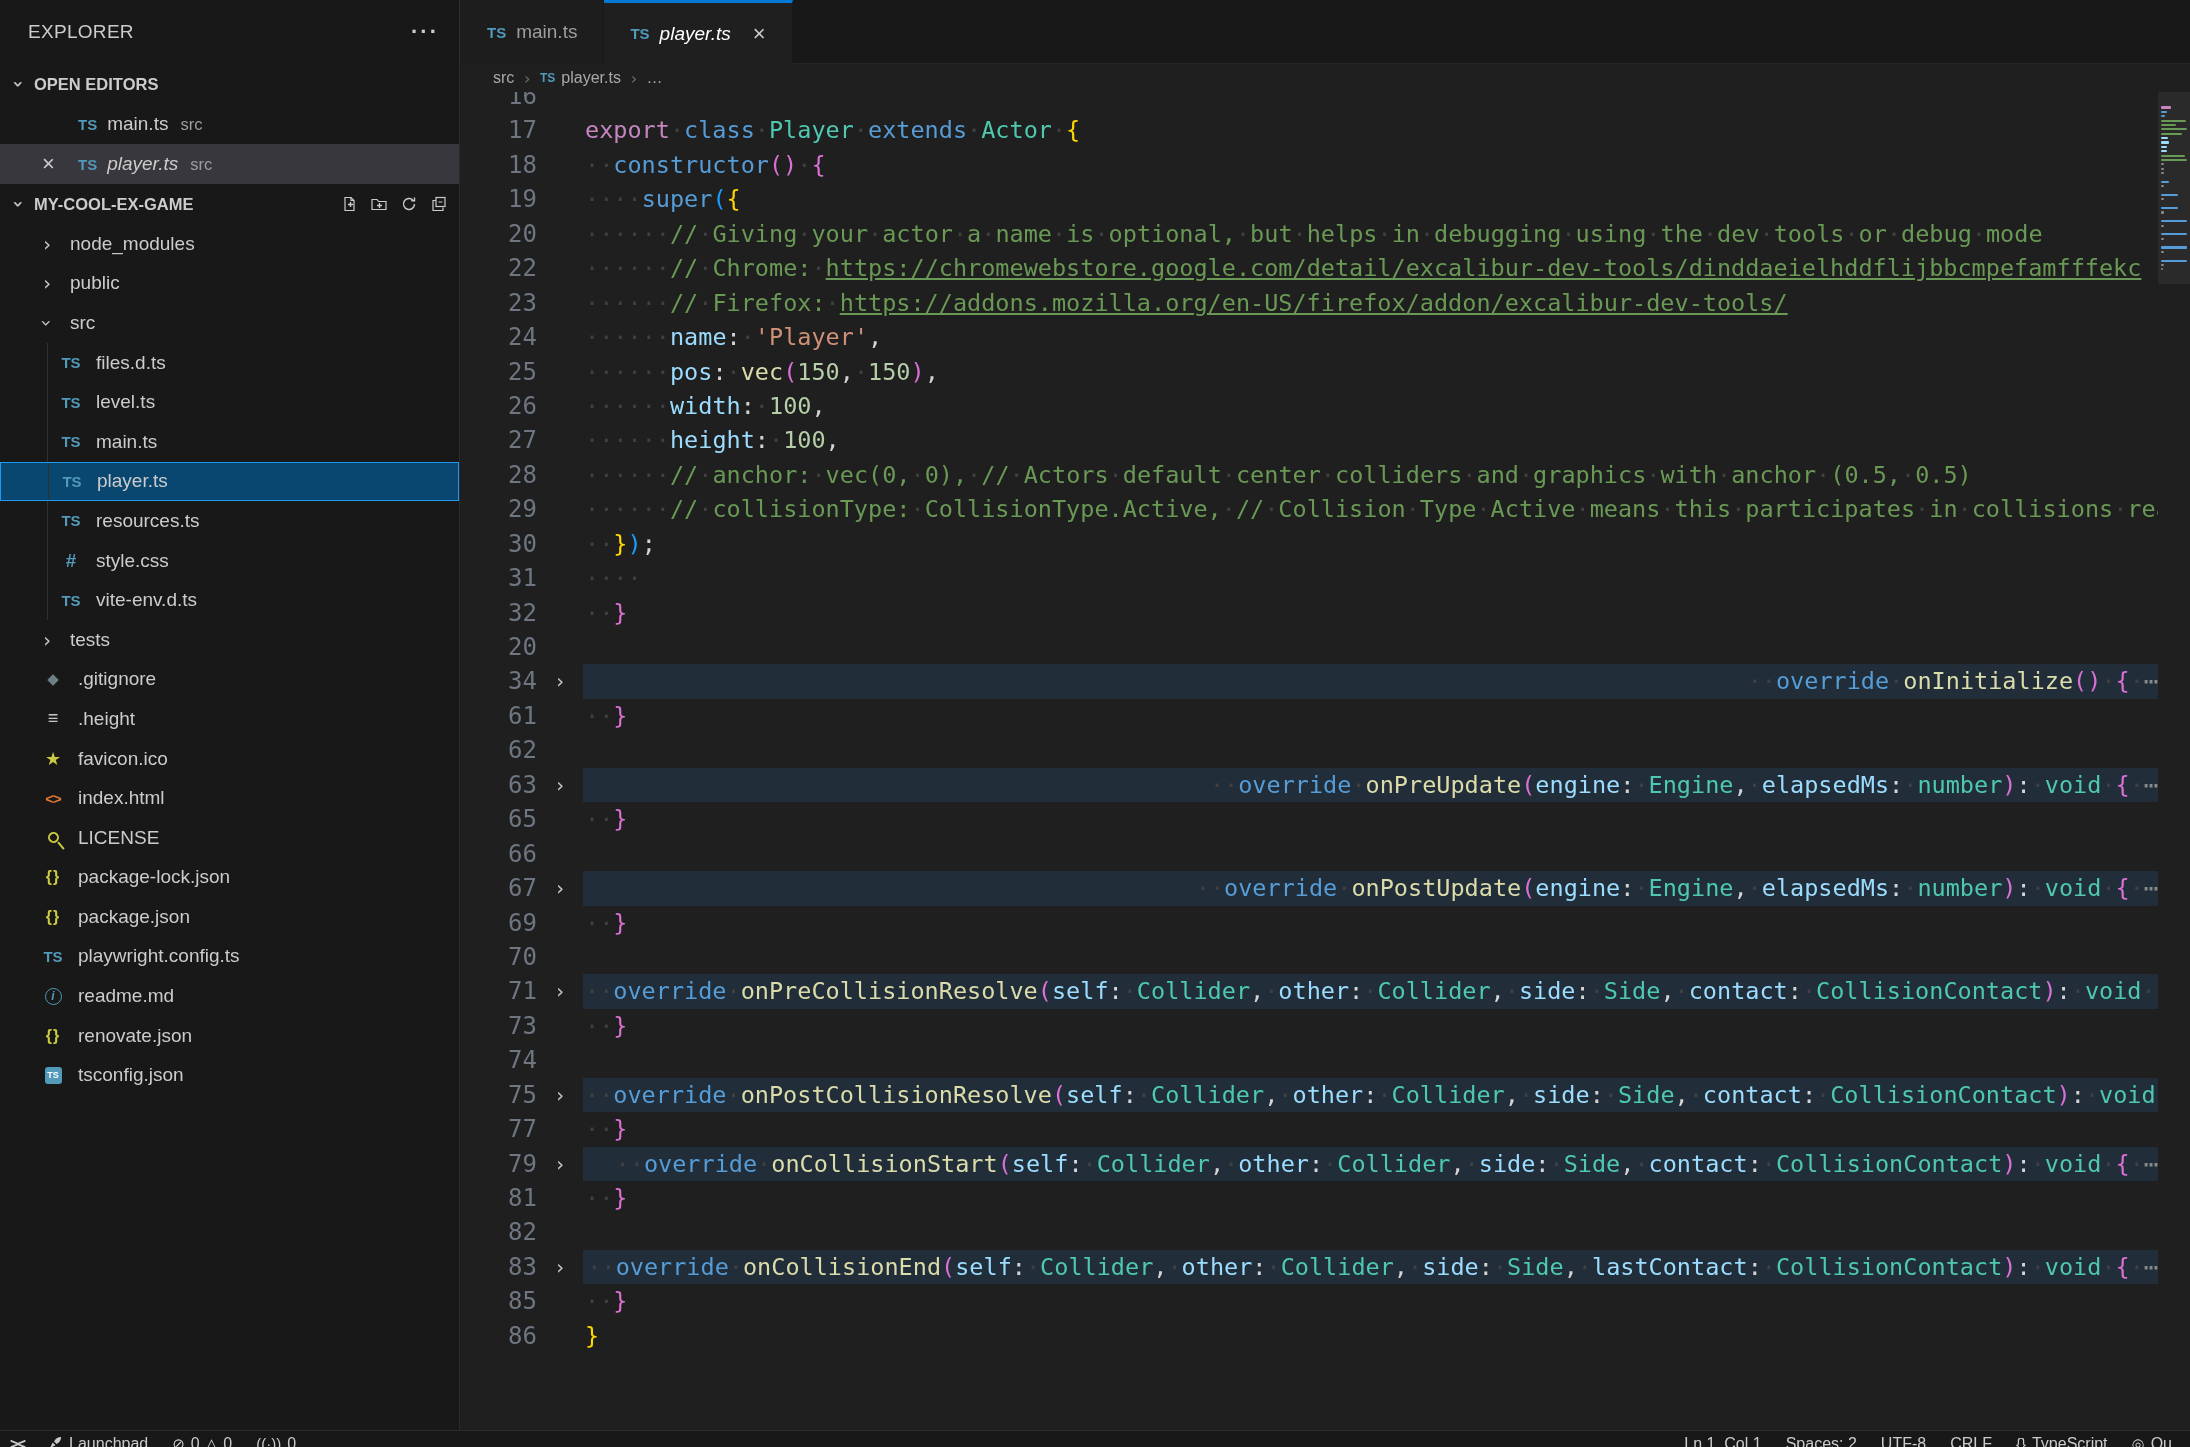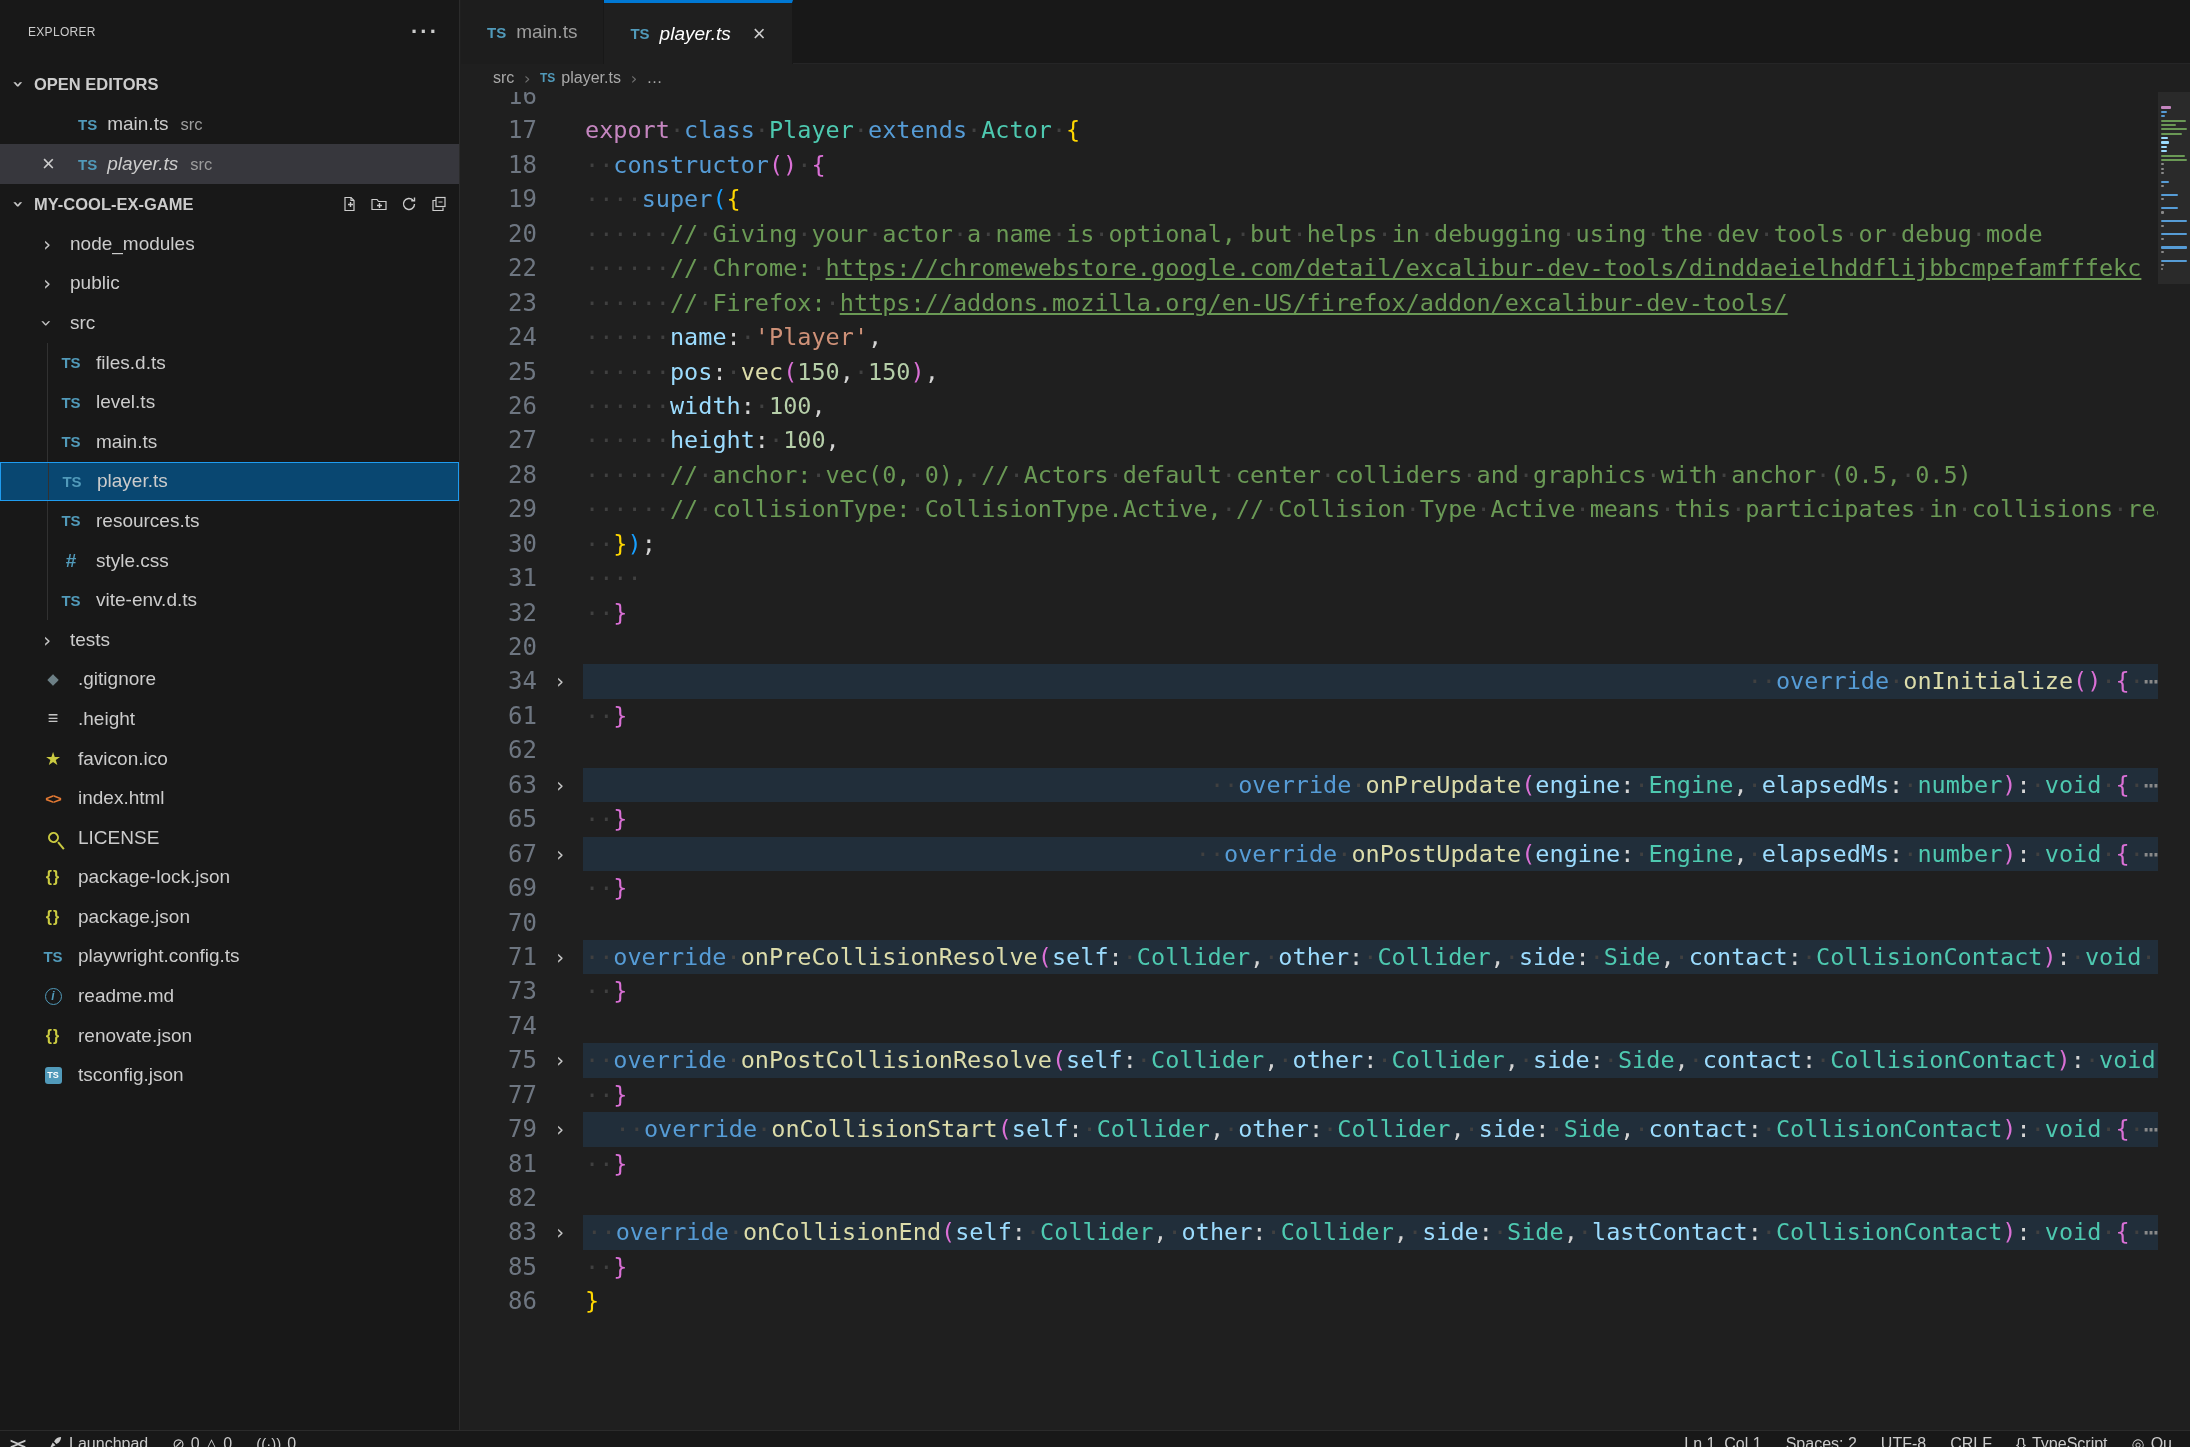--- a/index.html
+++ b/index.html
@@ -3,21 +3,21 @@
 <meta charset="utf-8">
 <style>
   * { margin:0; padding:0; box-sizing:border-box; }
   html,body { width:2190px; height:1447px; overflow:hidden; background:#1f1f1f;
               font-family:"Liberation Sans", sans-serif; }
 
   
   #sidebar { position:absolute; left:0; top:0; width:460px; height:1447px;
              background:#181818; border-right:1px solid #2b2b2b; color:#cccccc; }
   .sb-titlebar { height:64px; display:flex; align-items:center; padding:0 20px 0 28px; }
-  .sb-title { font-size:12px; color:#cccccc; letter-spacing:.3px; flex:1; }
+  .sb-title { font-size:19px; color:#cccccc; letter-spacing:.3px; flex:1; }
   .more-dots { color:#cccccc; font-size:22px; font-weight:bold; letter-spacing:2px; cursor:pointer; }
   .section-header { height:40px; display:flex; align-items:center; font-weight:bold;
                     font-size:16.5px; color:#cccccc; padding-left:10px; position:relative; }
   .section-header .chev { margin-right:6px; }
   .chev { display:inline-block; width:18px; color:#c5c5c5; font-size:19px; text-align:center;
           font-family:"DejaVu Sans Mono", monospace; }
   .chev.down { transform:rotate(90deg); }
   .sb-actions { position:absolute; right:12px; top:0; height:40px; display:flex; align-items:center; gap:14px; }
   .sb-actions svg { display:block; }
 
@@ -327,20 +327,21 @@
       <div class="crow"><span class="lnum">29</span><span class="foldcol"></span><span class="ctext"><span class="w">·</span><span class="w">·</span><span class="w">·</span><span class="w">·</span><span class="w">·</span><span class="w">·</span><span class="tk-c">//</span><span class="w">·</span><span class="tk-c">collisionType:</span><span class="w">·</span><span class="tk-c">CollisionType.Active,</span><span class="w">·</span><span class="tk-c">//</span><span class="w">·</span><span class="tk-c">Collision</span><span class="w">·</span><span class="tk-c">Type</span><span class="w">·</span><span class="tk-c">Active</span><span class="w">·</span><span class="tk-c">means</span><span class="w">·</span><span class="tk-c">this</span><span class="w">·</span><span class="tk-c">participates</span><span class="w">·</span><span class="tk-c">in</span><span class="w">·</span><span class="tk-c">collisions</span><span class="w">·</span><span class="tk-c">read</span></span></div>
       <div class="crow"><span class="lnum">30</span><span class="foldcol"></span><span class="ctext"><span class="w">·</span><span class="w">·</span><span class="tk-b1">}</span><span class="tk-b3">)</span><span class="tk-p">;</span></span></div>
       <div class="crow"><span class="lnum">31</span><span class="foldcol"></span><span class="ctext"><span class="w">·</span><span class="w">·</span><span class="w">·</span><span class="w">·</span></span></div>
       <div class="crow"><span class="lnum">32</span><span class="foldcol"></span><span class="ctext"><span class="w">·</span><span class="w">·</span><span class="tk-b2">}</span></span></div>
       <div class="crow"><span class="lnum">20</span><span class="foldcol"></span><span class="ctext"></span></div>
       <div class="crow folded"><span class="lnum">34</span><span class="foldcol">›</span><span class="ctext"><span class="w">·</span><span class="w">·</span><span class="tk-k">override</span><span class="w">·</span><span class="tk-f">onInitialize</span><span class="tk-b2">()</span><span class="w">·</span><span class="tk-b2">{</span><span class="w">·</span><span class="tk-fold">⋯</span></span></div>
       <div class="crow"><span class="lnum">61</span><span class="foldcol"></span><span class="ctext"><span class="w">·</span><span class="w">·</span><span class="tk-b2">}</span></span></div>
       <div class="crow"><span class="lnum">62</span><span class="foldcol"></span><span class="ctext"></span></div>
       <div class="crow folded"><span class="lnum">63</span><span class="foldcol">›</span><span class="ctext"><span class="w">·</span><span class="w">·</span><span class="tk-k">override</span><span class="w">·</span><span class="tk-f">onPreUpdate</span><span class="tk-b2">(</span><span class="tk-v">engine</span><span class="tk-p">:</span><span class="w">·</span><span class="tk-t">Engine</span><span class="tk-p">,</span><span class="w">·</span><span class="tk-v">elapsedMs</span><span class="tk-p">:</span><span class="w">·</span><span class="tk-t">number</span><span class="tk-b2">)</span><span class="tk-p">:</span><span class="w">·</span><span class="tk-t">void</span><span class="w">·</span><span class="tk-b2">{</span><span class="w">·</span><span class="tk-fold">⋯</span></span></div>
       <div class="crow"><span class="lnum">65</span><span class="foldcol"></span><span class="ctext"><span class="w">·</span><span class="w">·</span><span class="tk-b2">}</span></span></div>
+      <div class="crow"><span class="lnum">66</span><span class="foldcol"></span><span class="ctext"></span></div>
       <div class="crow folded"><span class="lnum">67</span><span class="foldcol">›</span><span class="ctext"><span class="w">·</span><span class="w">·</span><span class="tk-k">override</span><span class="w">·</span><span class="tk-f">onPostUpdate</span><span class="tk-b2">(</span><span class="tk-v">engine</span><span class="tk-p">:</span><span class="w">·</span><span class="tk-t">Engine</span><span class="tk-p">,</span><span class="w">·</span><span class="tk-v">elapsedMs</span><span class="tk-p">:</span><span class="w">·</span><span class="tk-t">number</span><span class="tk-b2">)</span><span class="tk-p">:</span><span class="w">·</span><span class="tk-t">void</span><span class="w">·</span><span class="tk-b2">{</span><span class="w">·</span><span class="tk-fold">⋯</span></span></div>
       <div class="crow"><span class="lnum">69</span><span class="foldcol"></span><span class="ctext"><span class="w">·</span><span class="w">·</span><span class="tk-b2">}</span></span></div>
       <div class="crow"><span class="lnum">70</span><span class="foldcol"></span><span class="ctext"></span></div>
       <div class="crow folded"><span class="lnum">71</span><span class="foldcol">›</span><span class="ctext"><span class="w">·</span><span class="w">·</span><span class="tk-k">override</span><span class="w">·</span><span class="tk-f">onPreCollisionResolve</span><span class="tk-b2">(</span><span class="tk-v">self</span><span class="tk-p">:</span><span class="w">·</span><span class="tk-t">Collider</span><span class="tk-p">,</span><span class="w">·</span><span class="tk-v">other</span><span class="tk-p">:</span><span class="w">·</span><span class="tk-t">Collider</span><span class="tk-p">,</span><span class="w">·</span><span class="tk-v">side</span><span class="tk-p">:</span><span class="w">·</span><span class="tk-t">Side</span><span class="tk-p">,</span><span class="w">·</span><span class="tk-v">contact</span><span class="tk-p">:</span><span class="w">·</span><span class="tk-t">CollisionContact</span><span class="tk-b2">)</span><span class="tk-p">:</span><span class="w">·</span><span class="tk-t">void</span><span class="w">·</span><span class="tk-b2">{</span></span></div>
       <div class="crow"><span class="lnum">73</span><span class="foldcol"></span><span class="ctext"><span class="w">·</span><span class="w">·</span><span class="tk-b2">}</span></span></div>
       <div class="crow"><span class="lnum">74</span><span class="foldcol"></span><span class="ctext"></span></div>
       <div class="crow folded"><span class="lnum">75</span><span class="foldcol">›</span><span class="ctext"><span class="w">·</span><span class="w">·</span><span class="tk-k">override</span><span class="w">·</span><span class="tk-f">onPostCollisionResolve</span><span class="tk-b2">(</span><span class="tk-v">self</span><span class="tk-p">:</span><span class="w">·</span><span class="tk-t">Collider</span><span class="tk-p">,</span><span class="w">·</span><span class="tk-v">other</span><span class="tk-p">:</span><span class="w">·</span><span class="tk-t">Collider</span><span class="tk-p">,</span><span class="w">·</span><span class="tk-v">side</span><span class="tk-p">:</span><span class="w">·</span><span class="tk-t">Side</span><span class="tk-p">,</span><span class="w">·</span><span class="tk-v">contact</span><span class="tk-p">:</span><span class="w">·</span><span class="tk-t">CollisionContact</span><span class="tk-b2">)</span><span class="tk-p">:</span><span class="w">·</span><span class="tk-t">void</span><span class="w">·</span></span></div>
       <div class="crow"><span class="lnum">77</span><span class="foldcol"></span><span class="ctext"><span class="w">·</span><span class="w">·</span><span class="tk-b2">}</span></span></div>
       <div class="crow folded"><span class="lnum">79</span><span class="foldcol">›</span><span class="ctext"><span class="w">·</span><span class="w">·</span><span class="tk-k">override</span><span class="w">·</span><span class="tk-f">onCollisionStart</span><span class="tk-b2">(</span><span class="tk-v">self</span><span class="tk-p">:</span><span class="w">·</span><span class="tk-t">Collider</span><span class="tk-p">,</span><span class="w">·</span><span class="tk-v">other</span><span class="tk-p">:</span><span class="w">·</span><span class="tk-t">Collider</span><span class="tk-p">,</span><span class="w">·</span><span class="tk-v">side</span><span class="tk-p">:</span><span class="w">·</span><span class="tk-t">Side</span><span class="tk-p">,</span><span class="w">·</span><span class="tk-v">contact</span><span class="tk-p">:</span><span class="w">·</span><span class="tk-t">CollisionContact</span><span class="tk-b2">)</span><span class="tk-p">:</span><span class="w">·</span><span class="tk-t">void</span><span class="w">·</span><span class="tk-b2">{</span><span class="w">·</span><span class="tk-fold">⋯</span></span></div>
       <div class="crow"><span class="lnum">81</span><span class="foldcol"></span><span class="ctext"><span class="w">·</span><span class="w">·</span><span class="tk-b2">}</span></span></div>

